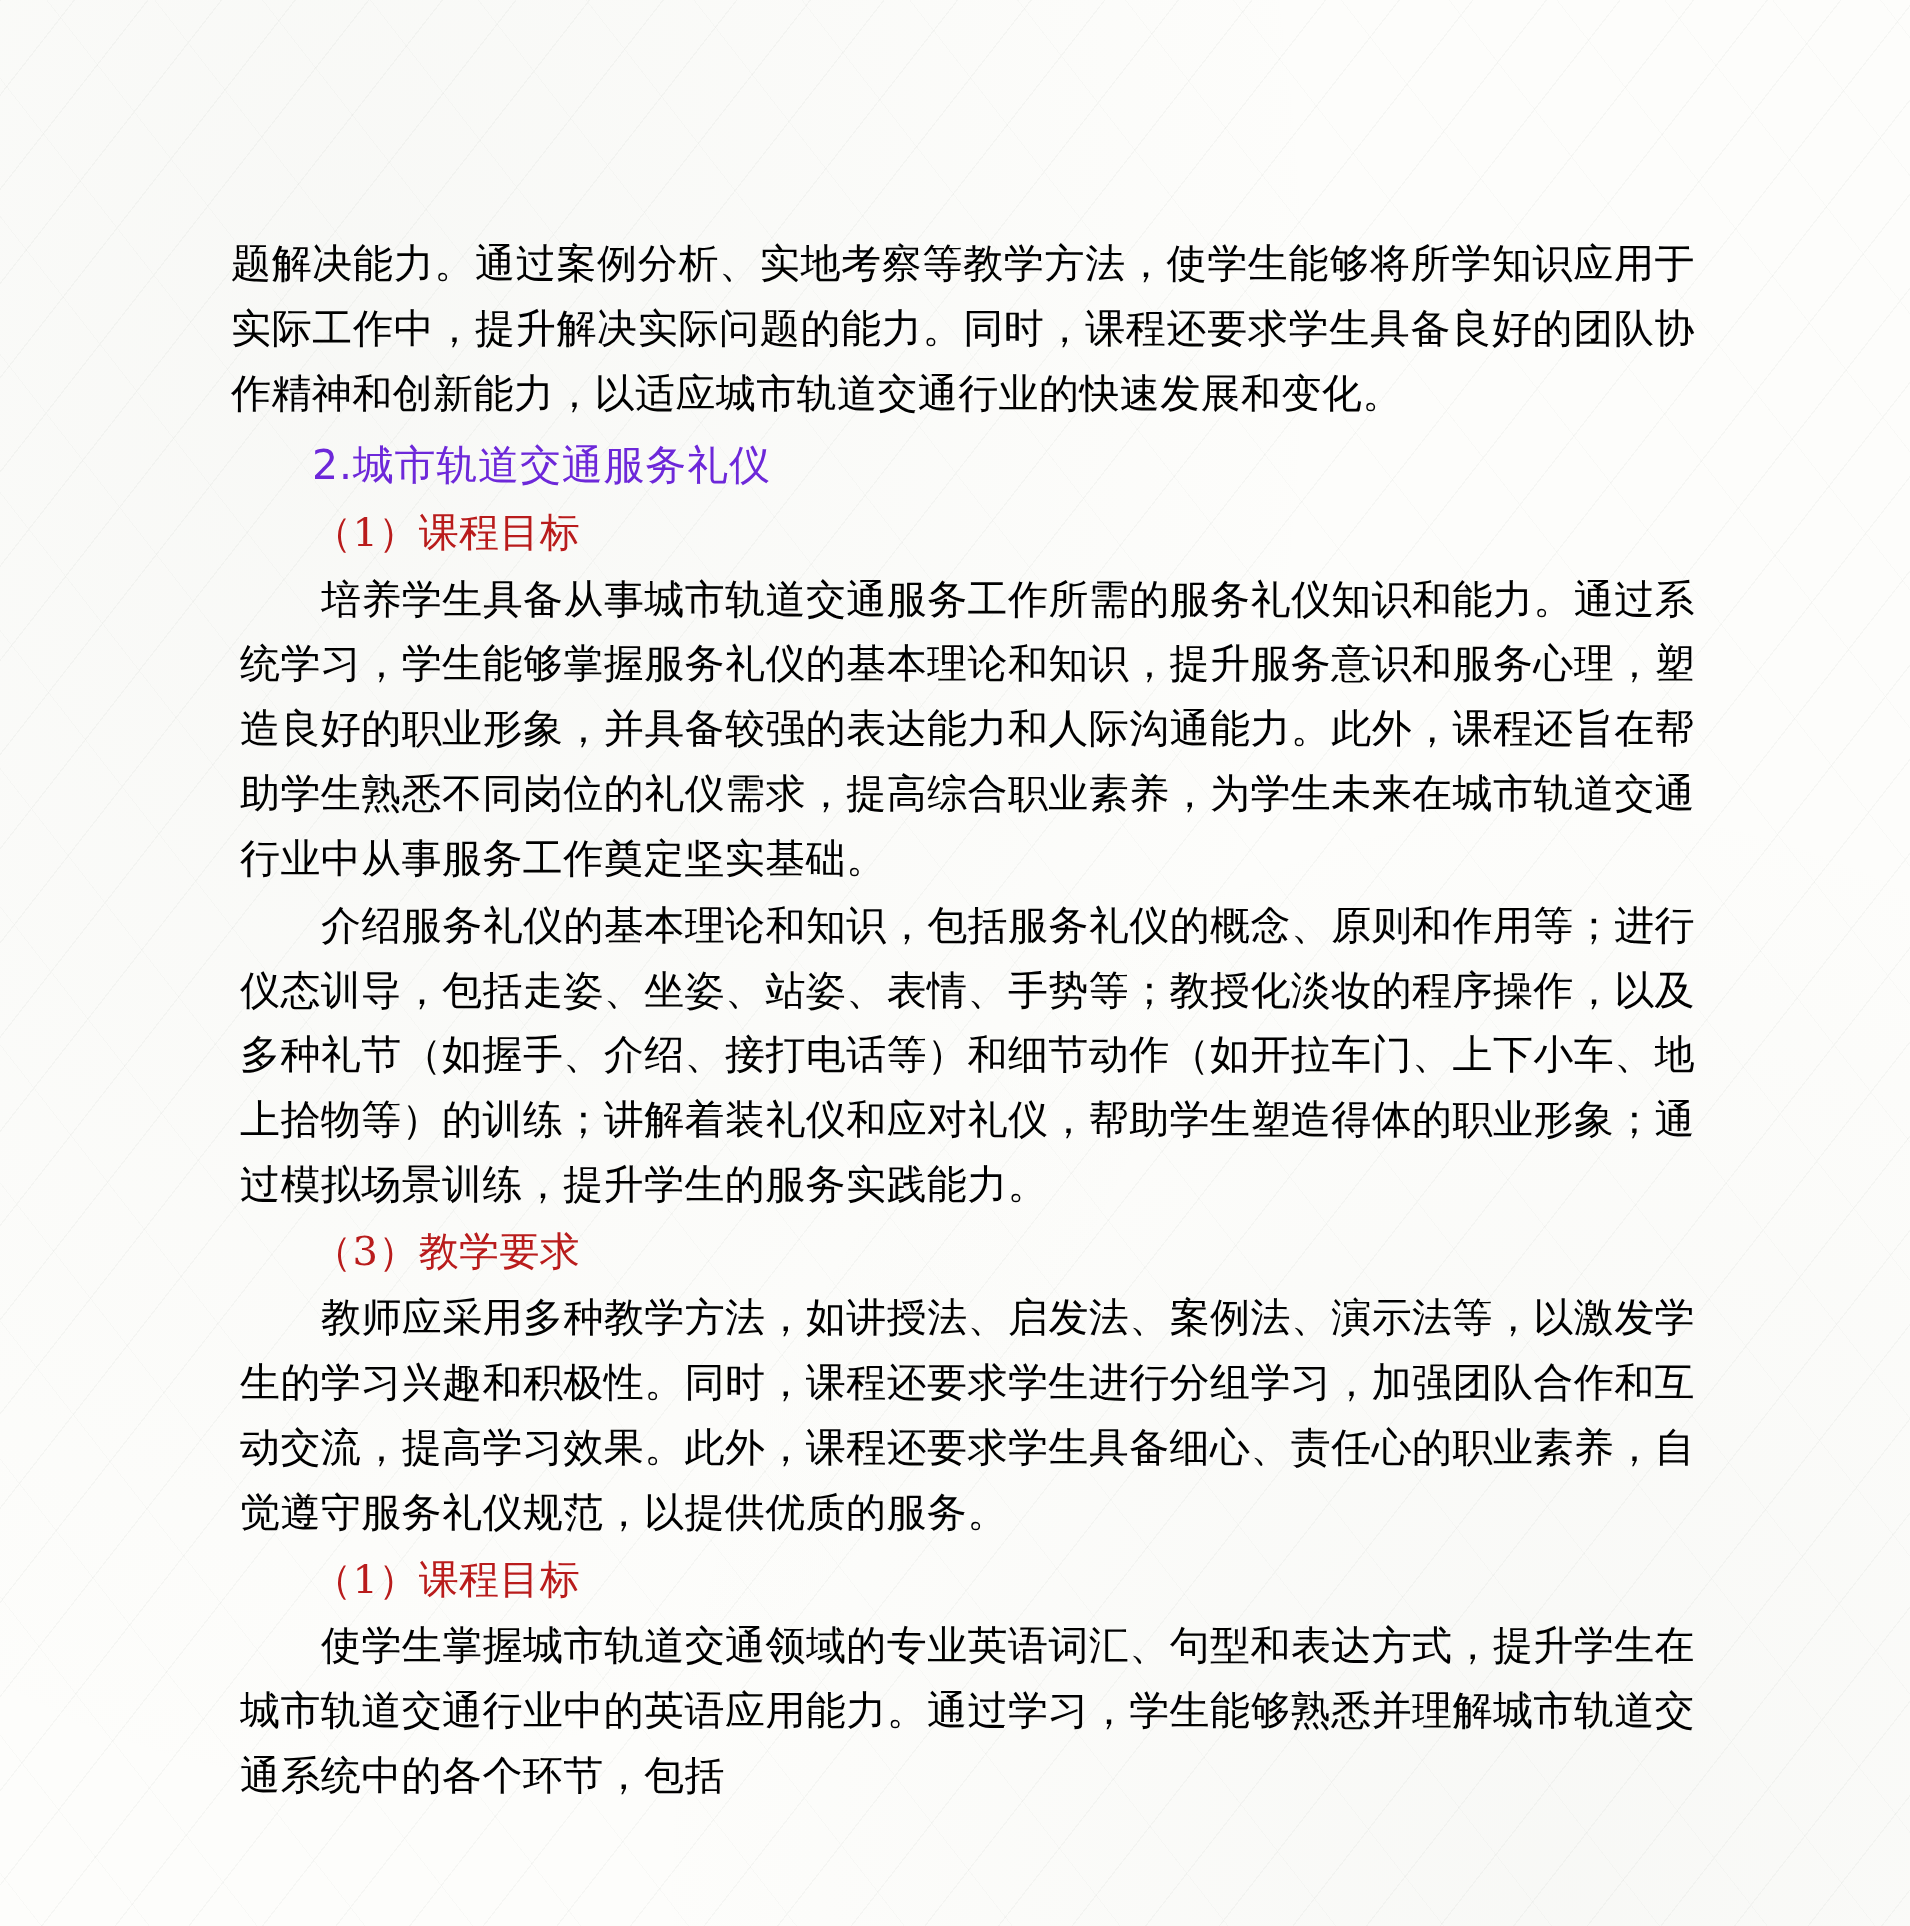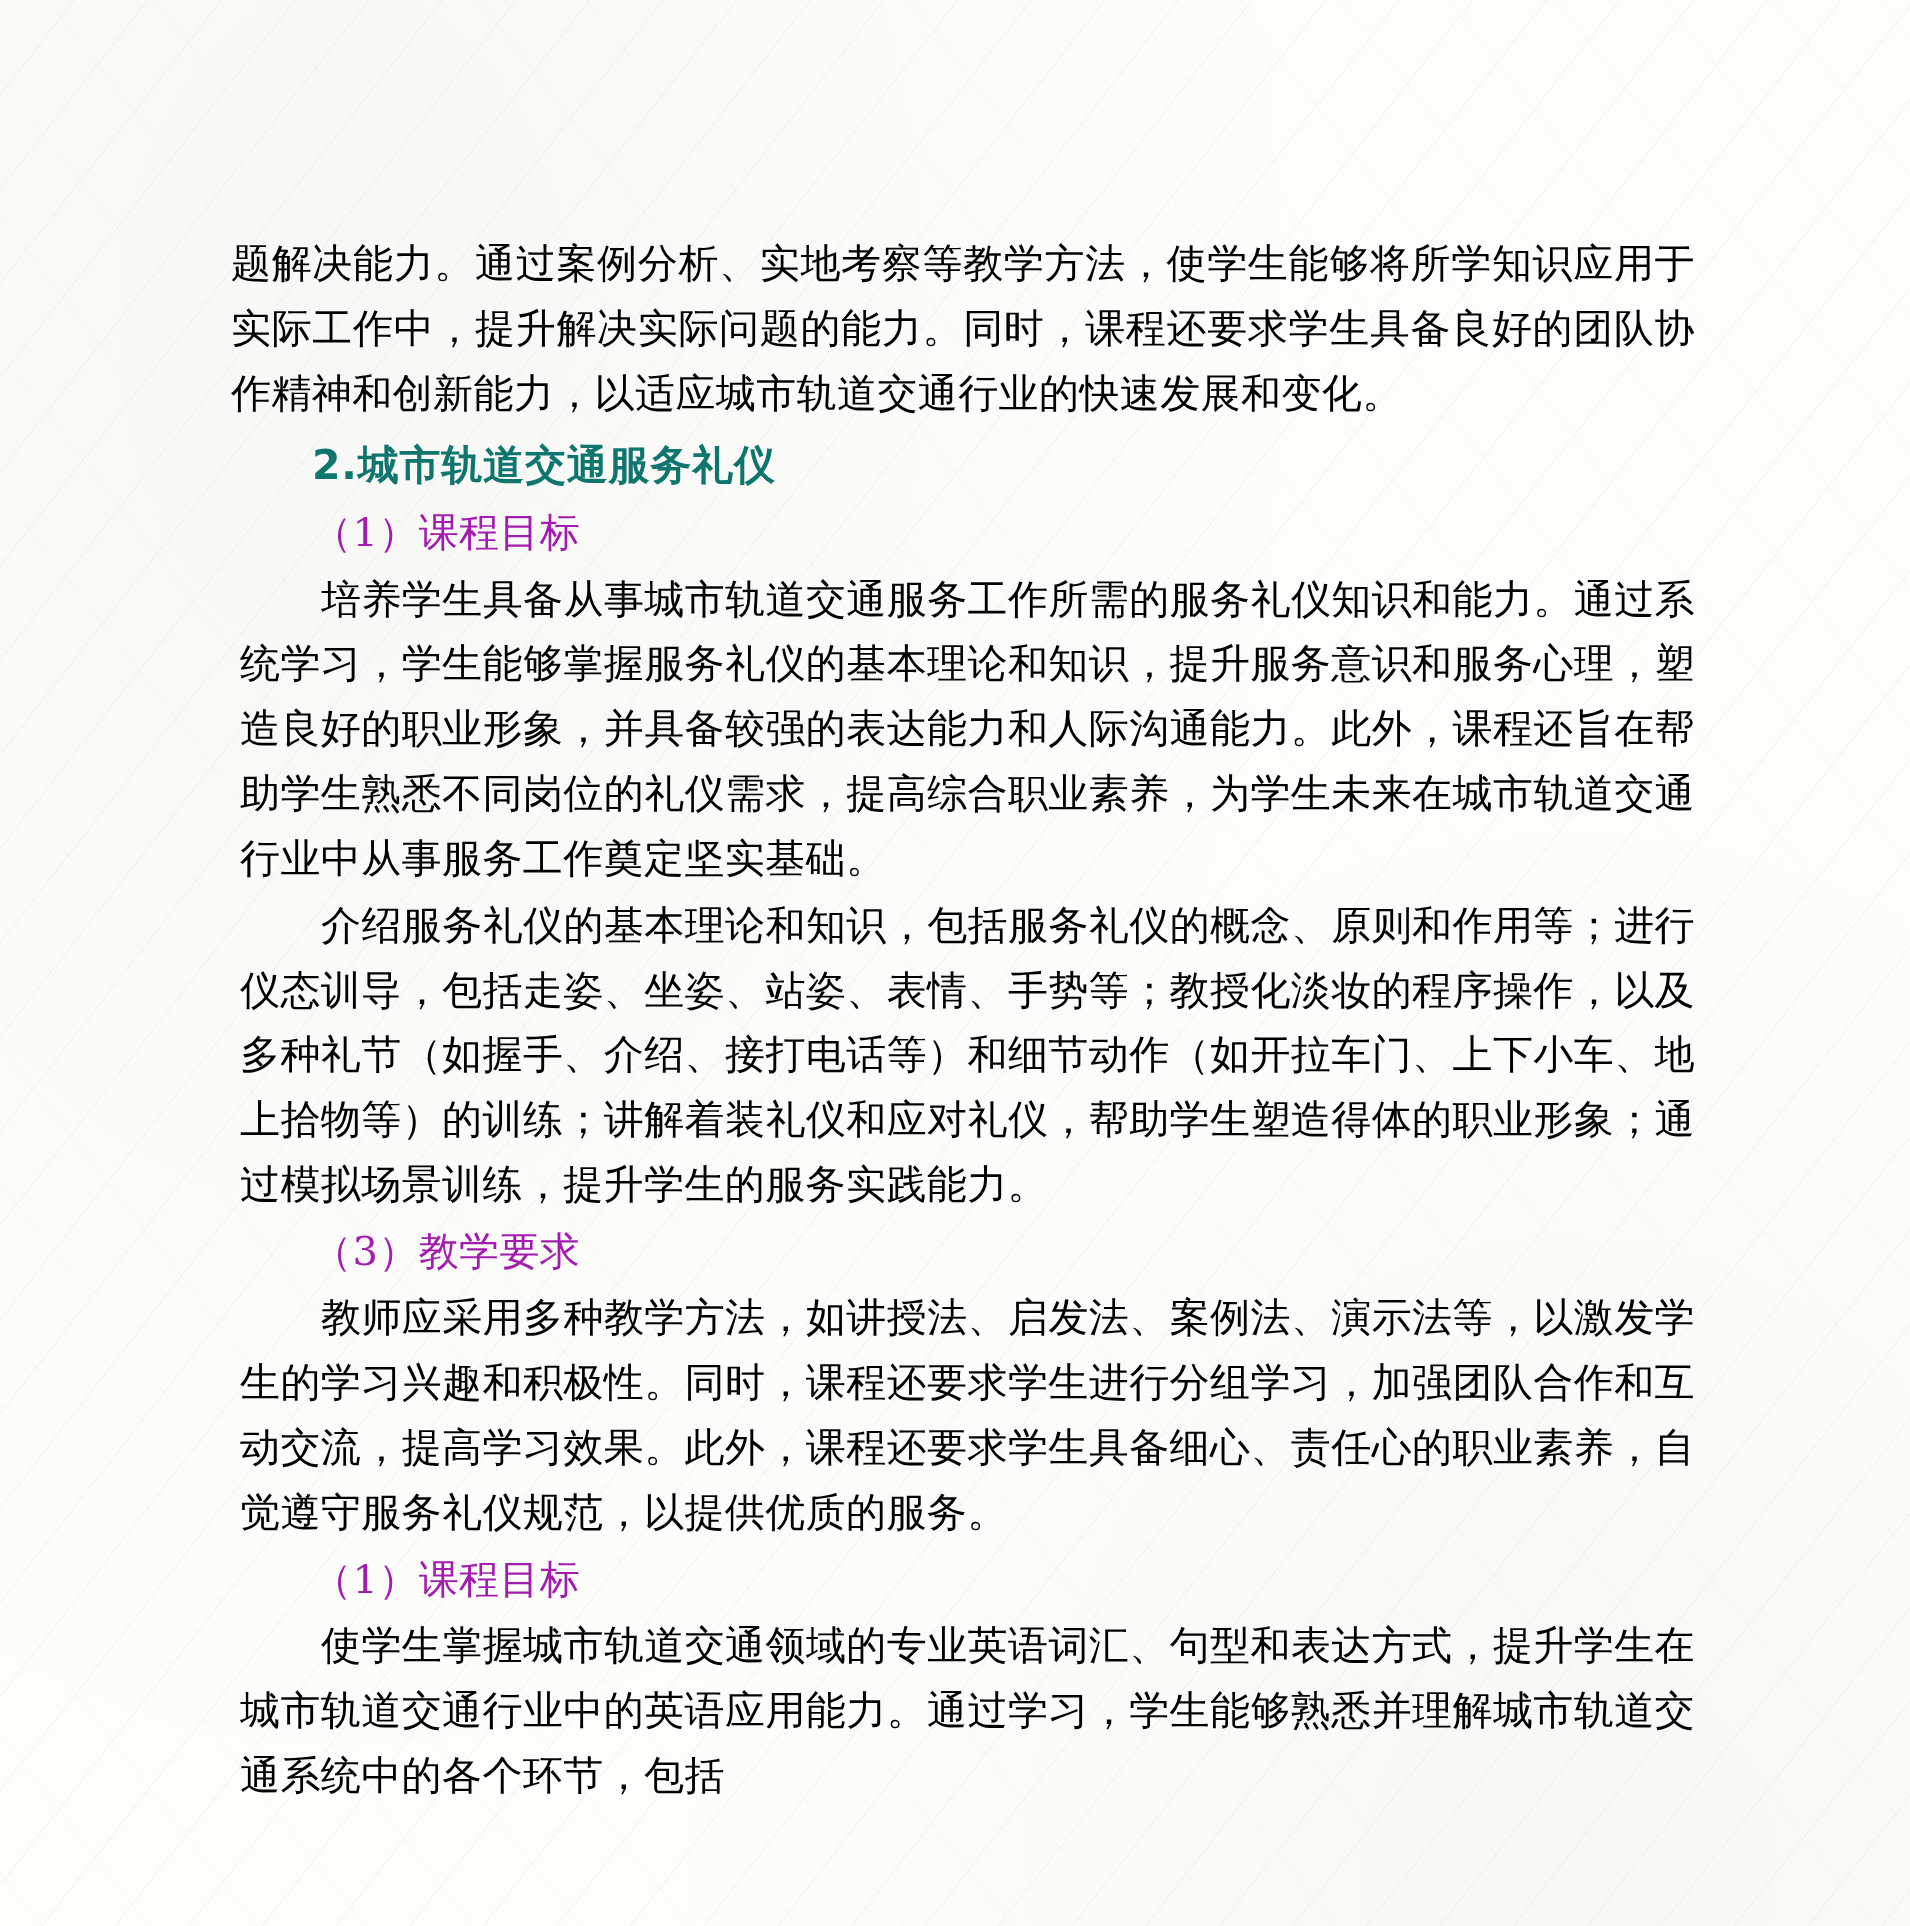--- a/index.html
+++ b/index.html
@@ -59,31 +59,31 @@
     letter-spacing: 0.4px;
     margin: 0 0 2.3px 0;
   }
   .indent {
     text-indent: 81px;
     margin-left: 9px;
   }
   .heading {
     font-size: 41px;
     line-height: 1.62;
-    font-weight: bold;
-    color: #0f766e;
+    font-weight: normal;
+    color: #6d28d9;
     letter-spacing: 0.8px;
     margin: 6.2px 0 2.3px 0;
     text-indent: 81px;
     font-family: "DejaVu Sans", "Liberation Sans", sans-serif;
   }
   .subheading {
     font-size: 40px;
     line-height: 1.62;
-    color: #a21caf;
+    color: #b91c1c;
     letter-spacing: 0.4px;
     margin: 1.5px 0 1.5px 0;
     text-indent: 81px;
   }
 </style>
 </head>
 <body>
 
 <div class="page">
   <div class="content">

